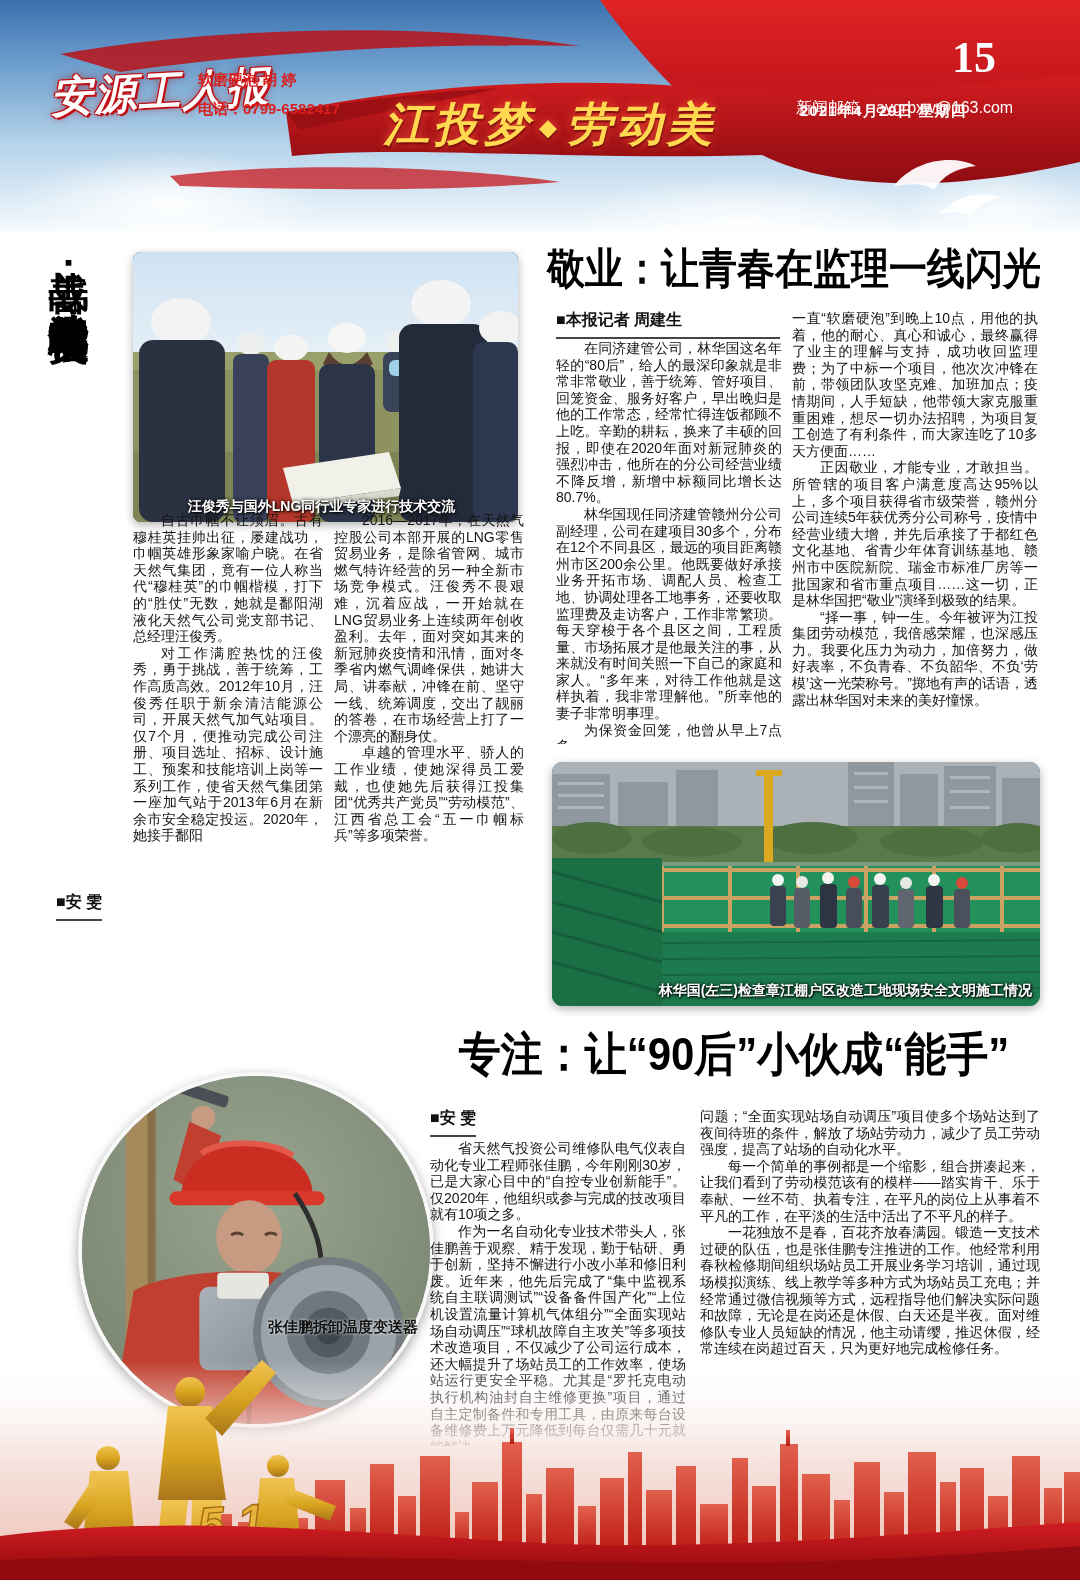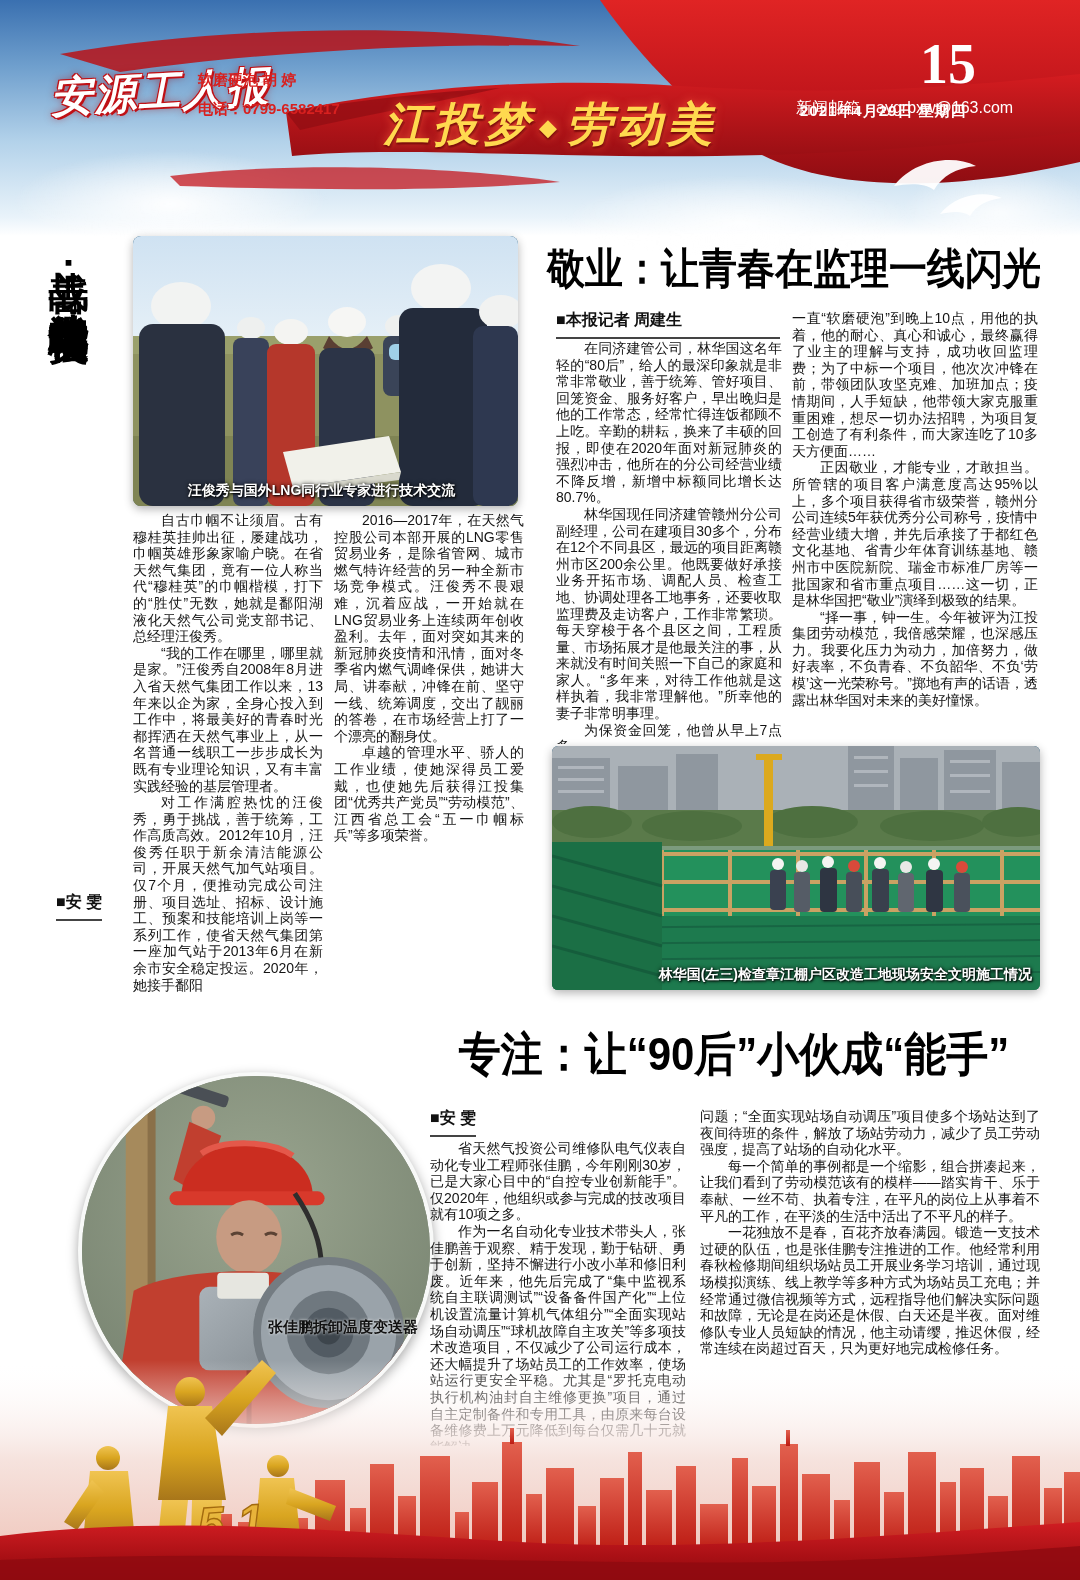--- a/index.html
+++ b/index.html
@@ -16,31 +16,31 @@
   .masthead{position:absolute;left:50px;top:64px;font-size:42px;font-weight:900;font-style:italic;
             color:#fff;letter-spacing:2px;transform:rotate(-3deg);
             text-shadow:2px 2px 0 #c01015,-1px -1px 0 #c01015,1px -1px 0 #c01015,-1px 1px 0 #c01015,0 0 8px rgba(160,10,15,.7);}
   .ed-block{position:absolute;left:198px;top:66px;color:#d8201f;font-size:15px;font-weight:700;line-height:1.9;}
   .banner-text{position:absolute;left:320px;top:94px;width:460px;text-align:center;
                font-size:46px;font-weight:900;font-style:italic;color:#ffd94f;letter-spacing:4px;white-space:nowrap;
                text-shadow:0 2px 2px #7a0a0a,0 0 10px rgba(255,90,60,.9),2px 2px 0 #8f0d12;}
   .banner-text .sep{font-size:22px;vertical-align:middle;margin:0 6px;font-style:normal;}
   .date-line{position:absolute;left:800px;top:70px;color:#fff;font-size:15px;font-weight:700;letter-spacing:1px;margin-top:32px;}
   .email-line{position:absolute;left:796px;top:98px;color:#fff;font-size:16px;}
-  .page-no{position:absolute;left:920px;top:36px;color:#fff;font-size:56px;font-weight:700;
+  .page-no{position:absolute;left:952px;top:36px;color:#fff;font-size:44px;font-weight:700;
            font-family:"Liberation Serif",serif;line-height:1;}
   .doves{position:absolute;left:880px;top:148px;}
   
   .v-headline{position:absolute;left:48px;top:238px;height:672px;writing-mode:vertical-rl;
               font-size:40px;font-weight:900;color:#000;line-height:1.05;letter-spacing:1px;}
   .byline{font-size:16px;font-weight:700;color:#111;border-bottom:2px solid #444;padding-bottom:6px;}
   .byline-left{position:absolute;left:56px;top:892px;}
-  .photo{position:absolute;border-radius:8px;overflow:hidden;box-shadow:0 3px 10px rgba(0,0,0,.3);background:#0c4a6e;}
+  .photo{position:absolute;border-radius:8px;overflow:hidden;box-shadow:0 3px 10px rgba(0,0,0,.3);background:#0c4a6e;margin-top:16px;}
   .photo1{left:133px;top:236px;width:385px;height:270px;}
-  .photo2{left:552px;top:746px;width:488px;height:244px;border-radius:6px;}
+  .photo2{left:552px;top:746px;width:488px;height:244px;border-radius:11px;}
   .caption{position:absolute;left:0;right:8px;bottom:6px;text-align:center;color:#fff;
            font-size:14px;font-weight:700;text-shadow:1px 1px 2px #000,0 0 4px #000;}
   .caption.r{text-align:right;}
   .col{position:absolute;font-size:14px;line-height:16.6px;text-align:justify;overflow:hidden;color:#141414;}
   .col p{margin:0;text-indent:2em;}
   .col p.cont{text-indent:0;}
   .la-col1{left:133px;top:512px;width:190px;height:494px;}
   .la-col2{left:334px;top:512px;width:190px;height:494px;}
   
   .ra-headline{position:absolute;left:545px;top:240px;width:498px;text-align:center;
@@ -143,21 +143,20 @@
           <rect x="340" y="90" width="45" height="180" rx="10" fill="#2e3850"></rect>
       </g>
       <polygon points="150,216 256,200 268,236 160,252" fill="#f1f1ea"></polygon>
       <polygon points="160,252 268,236 266,244 162,258" fill="#d9d9cd"></polygon>
     </svg>
     <div class="caption">汪俊秀与国外LNG同行业专家进行技术交流</div>
   </div>
 
   <div class="col la-col1">
     <p>自古巾帼不让须眉。古有穆桂英挂帅出征，屡建战功，巾帼英雄形象家喻户晓。在省天然气集团，竟有一位人称当代“穆桂英”的巾帼楷模，打下的“胜仗”无数，她就是鄱阳湖液化天然气公司党支部书记、总经理汪俊秀。</p>
-    <p>“我的工作在哪里，哪里就是家。”汪俊秀自2008年8月进入省天然气集团工作以来，13年来以企为家，全身心投入到工作中，将最美好的青春时光都挥洒在天然气事业上，从一名普通一线职工一步步成长为既有专业理论知识，又有丰富实践经验的基层管理者。</p>
     <p>对工作满腔热忱的汪俊秀，勇于挑战，善于统筹，工作高质高效。2012年10月，汪俊秀任职于新余清洁能源公司，开展天然气加气站项目。仅7个月，便推动完成公司注册、项目选址、招标、设计施工、预案和技能培训上岗等一系列工作，使省天然气集团第一座加气站于2013年6月在新余市安全稳定投运。2020年，她接手鄱阳</p>
   </div>
   <div class="col la-col2">
     <p>2016—2017年，在天然气控股公司本部开展的LNG零售贸易业务，是除省管网、城市燃气特许经营的另一种全新市场竞争模式。汪俊秀不畏艰难，沉着应战，一开始就在LNG贸易业务上连续两年创收盈利。去年，面对突如其来的新冠肺炎疫情和汛情，面对冬季省内燃气调峰保供，她讲大局、讲奉献，冲锋在前、坚守一线、统筹调度，交出了靓丽的答卷，在市场经营上打了一个漂亮的翻身仗。</p>
     <p>卓越的管理水平、骄人的工作业绩，使她深得员工爱戴，也使她先后获得江投集团“优秀共产党员”“劳动模范”、江西省总工会“五一巾帼标兵”等多项荣誉。</p>
   </div>
 
   <div class="ra-headline">敬业：让青春在监理一线闪光</div>
   <div class="byline byline-right">■本报记者  周建生</div>
 

